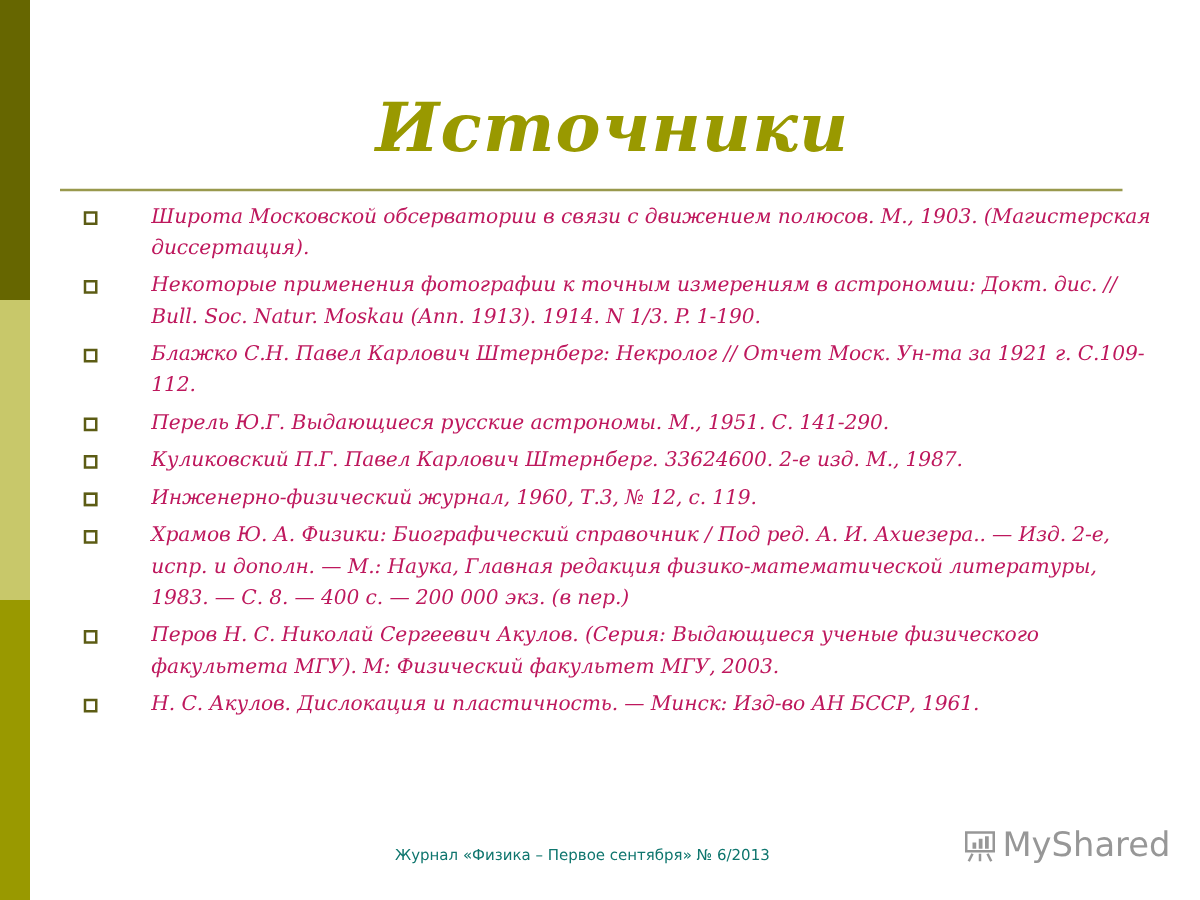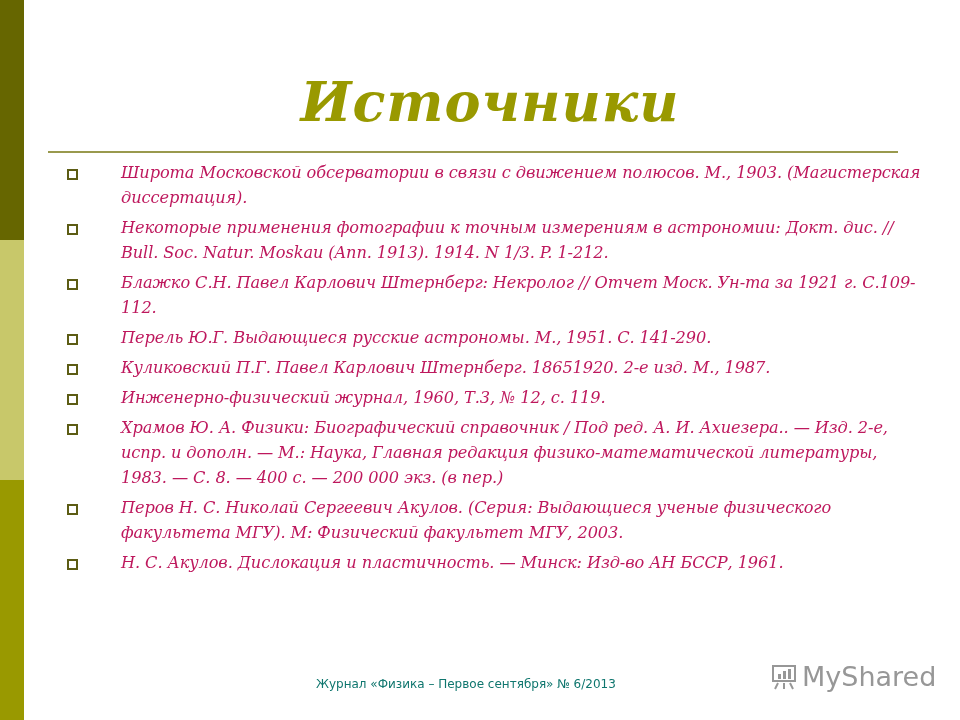--- a/index.html
+++ b/index.html
@@ -22,24 +22,24 @@
 
 <div class="stripe s1"></div>
 <div class="stripe s2"></div>
 <div class="stripe s3"></div>
 
 <div class="title">Источники</div>
 <div class="rule"></div>
 
 <ul class="list">
   <li class="item"><span class="bullet"></span><span>Широта Московской обсерватории в связи с движением полюсов. М., 1903. (Магистерская диссертация).</span></li>
-  <li class="item"><span class="bullet"></span><span>Некоторые применения фотографии к точным измерениям в астрономии: Докт. дис. // Bull. Soc. Natur. Moskau (Ann. 1913). 1914. N 1/3. P. 1-212.</span></li>
+  <li class="item"><span class="bullet"></span><span>Некоторые применения фотографии к точным измерениям в астрономии: Докт. дис. // Bull. Soc. Natur. Moskau (Ann. 1913). 1914. N 1/3. P. 1-190.</span></li>
   <li class="item"><span class="bullet"></span><span>Блажко С.Н. Павел Карлович Штернберг: Некролог // Отчет Моск. Ун-та за 1921 г. С.109-112.</span></li>
   <li class="item"><span class="bullet"></span><span>Перель Ю.Г. Выдающиеся русские астрономы. М., 1951. С. 141-290.</span></li>
-  <li class="item"><span class="bullet"></span><span>Куликовский П.Г. Павел Карлович Штернберг. 18651920. 2-е изд. М., 1987.</span></li>
+  <li class="item"><span class="bullet"></span><span>Куликовский П.Г. Павел Карлович Штернберг. 33624600. 2-е изд. М., 1987.</span></li>
   <li class="item"><span class="bullet"></span></li>
   <li class="item"><span class="bullet"></span><span>Инженерно-физический журнал, 1960, Т.3, № 12, с. 119.</span></li>
   <li class="item"><span class="bullet"></span><span>Храмов Ю. А. Физики: Биографический справочник / Под ред. А. И. Ахиезера.. — Изд. 2-е, испр. и дополн. — М.: Наука, Главная редакция физико-математической литературы, 1983. — С. 8. — 400 с. — 200 000 экз. (в пер.)</span></li>
   <li class="item"><span class="bullet"></span><span>Перов Н. С. Николай Сергеевич Акулов. (Серия: Выдающиеся ученые физического факультета МГУ). М: Физический факультет МГУ, 2003.</span></li>
   <li class="item"><span class="bullet"></span><span>Н. С. Акулов. Дислокация и пластичность. — Минск: Изд-во АН БССР, 1961.</span></li>
 </ul>
 
 <div class="footer">Журнал «Физика – Первое сентября» № 6/2013</div>
 
 <div class="wm">

